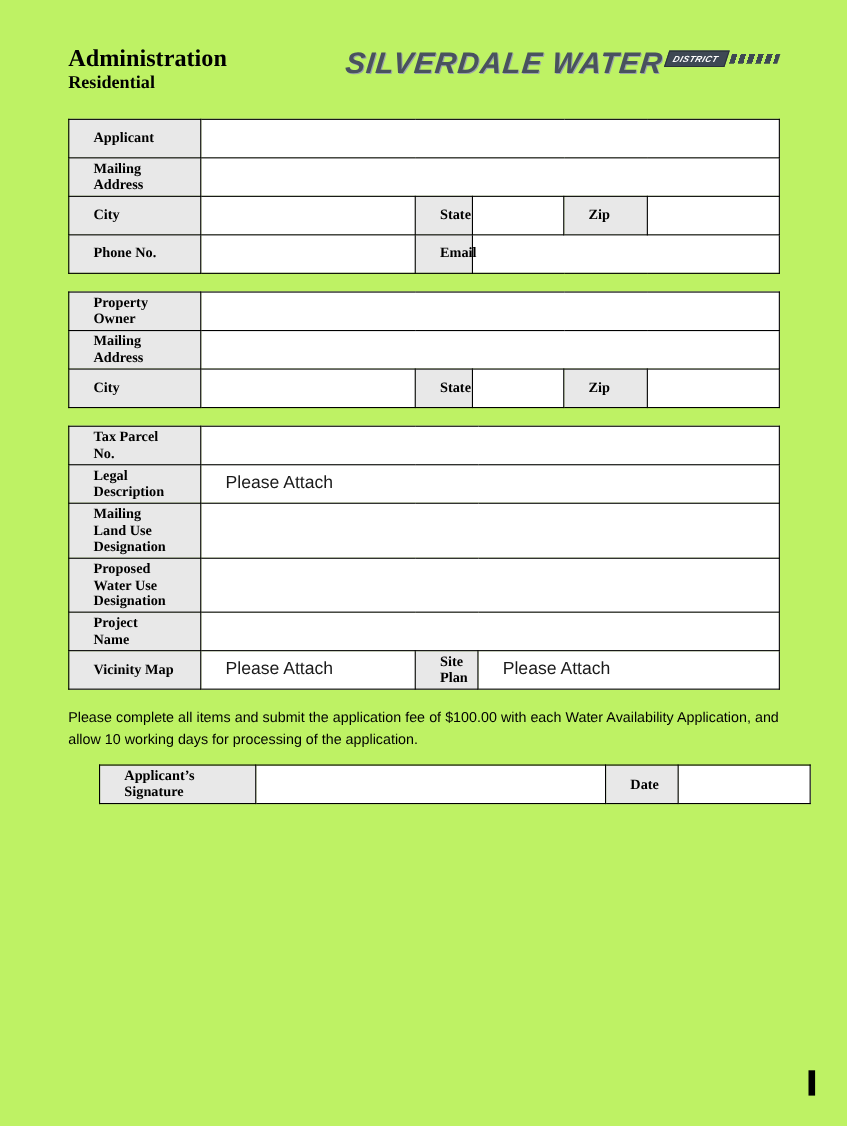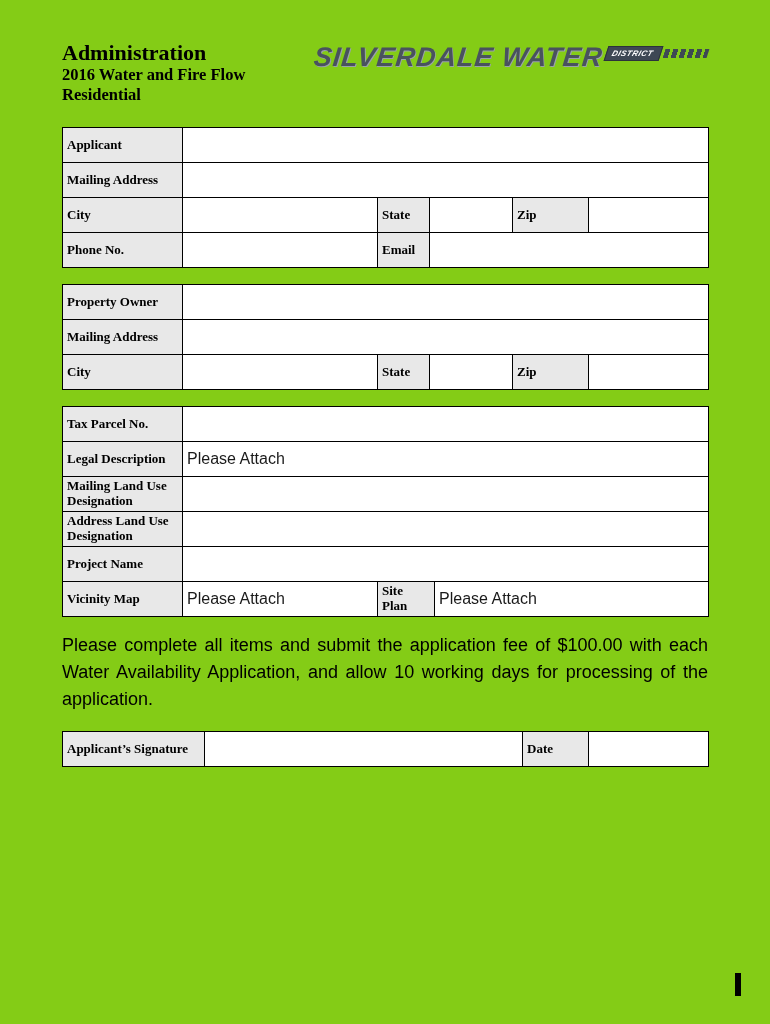--- a/index.html
+++ b/index.html
@@ -1,20 +1,20 @@
 <!DOCTYPE html>
 <html><head>
 <meta charset="utf-8">
 <style>
   html,body { margin:0; padding:0; background:#fff; }
   .page {
     position: relative;
     width: 770px;
     height: 1024px;
-    background: #84cc16;
+    background: #bef264;
     font-family: "Liberation Serif", serif;
     color: #000;
     overflow: hidden;
   }
   .content {
     position: absolute;
     left: 62px;
     top: 0;
     width: 646px;
   }
@@ -88,21 +88,21 @@
   
   table.form {
     border-collapse: collapse;
     table-layout: fixed;
     width: 646px;
   }
   table.form td {
     border: 1px solid #000;
     height: 35px;
     vertical-align: middle;
-    padding: 2px 4px;
+    padding: 2px 22px;
     box-sizing: border-box;
   }
   td.lbl {
     background: #e8e8e8;
     font-size: 13px;
     font-weight: bold;
     line-height: 1.15;
   }
   td.inp { background: #ffffff; }
   td.attach {
@@ -110,50 +110,49 @@
     font-size: 16px;
     padding-left: 9px;
     color: #1a1a1a;
   }
   .mt-table { margin-top: 16px; }
   .first-table { margin-top: 23px; }
 
   
   .note {
     font-family: "Liberation Sans", sans-serif;
-    font-size: 18px;
+    font-size: 13px;
     line-height: 1.5;
     color: #000;
     text-align: justify;
   }
   .note-1 { margin-top: 15px; }
   .note-2 { margin-top: 12px; }
 
-  .sig-table { margin-top: 14px; }
+  .sig-table { margin-top: 14px; margin-left: 28px; }
 
   
   .corner-mark {
     position: absolute;
     right: 29px;
     bottom: 28px;
     width: 6px;
     height: 23px;
     background: #000;
   }
 </style>
 </head>
 <body>
 
 <div class="page">
   <div class="content">
 
     <div class="header-row">
       <div class="title-block">
         <div class="page-title">Administration</div>
-        <div class="page-subtitle">2016 Water and Fire Flow</div>
         <div class="page-subtitle">Residential</div>
       </div>
       <div class="logo">
         <span class="logo-brand">SILVERDALE WATER</span>
         <span class="badge-wrap">
           <span class="badge-text">DISTRICT</span>
           <span class="stripes"></span>
         </span>
       </div>
     </div>
@@ -236,21 +235,21 @@
       </tr>
       <tr>
         <td class="lbl">Legal Description</td>
         <td class="inp attach" colspan="3">Please Attach</td>
       </tr>
       <tr>
         <td class="lbl">Mailing Land Use Designation</td>
         <td class="inp" colspan="3"></td>
       </tr>
       <tr>
-        <td class="lbl">Address Land Use Designation</td>
+        <td class="lbl">Proposed Water Use Designation</td>
         <td class="inp" colspan="3"></td>
       </tr>
       <tr>
         <td class="lbl">Project Name</td>
         <td class="inp" colspan="3"></td>
       </tr>
       <tr>
         <td class="lbl">Vicinity Map</td>
         <td class="inp attach">Please Attach</td>
         <td class="lbl">Site Plan</td>

